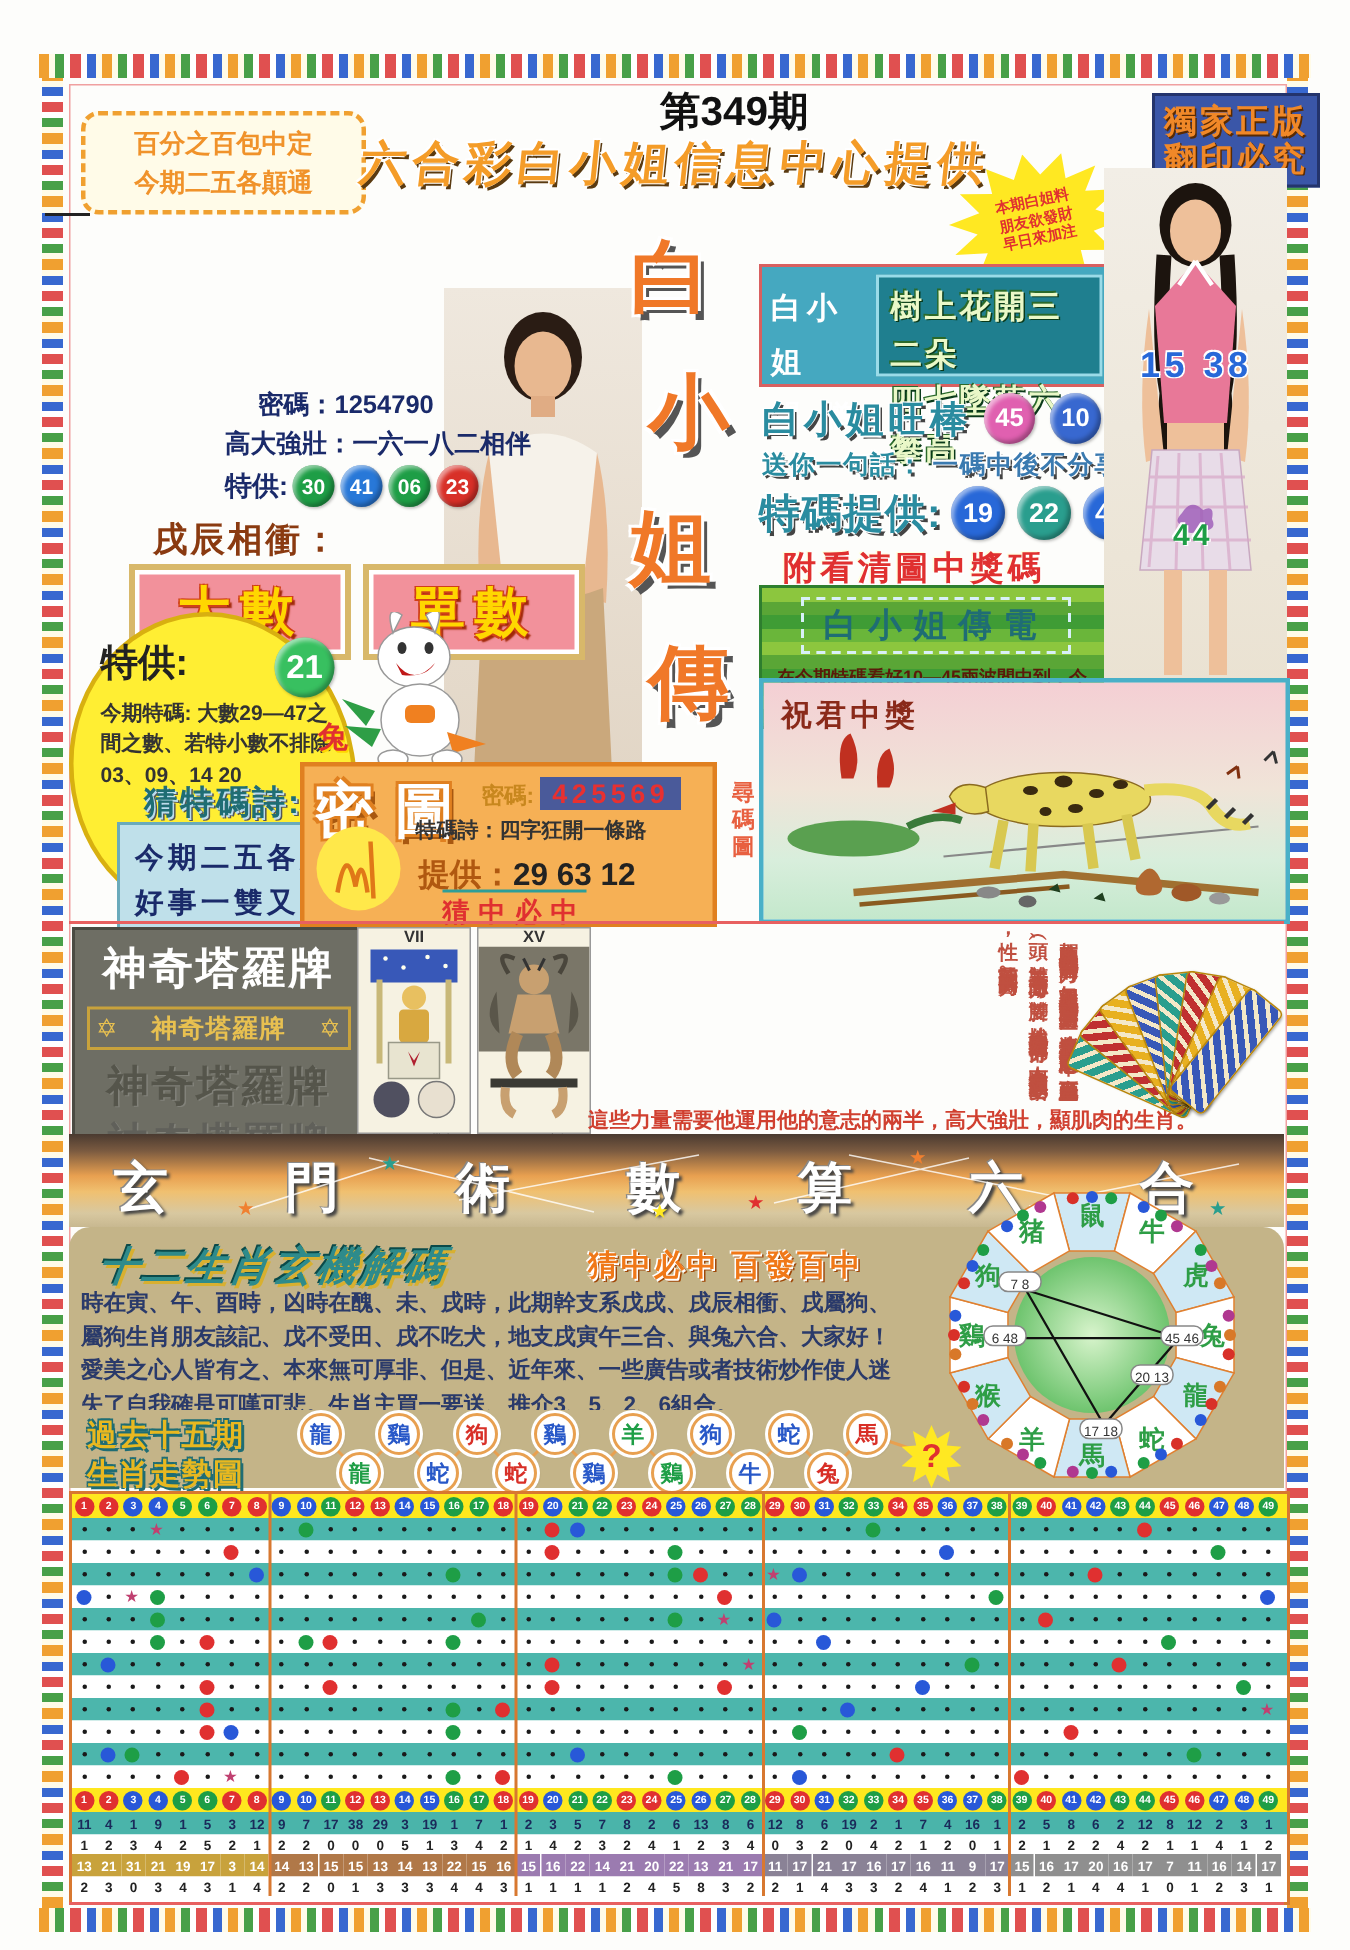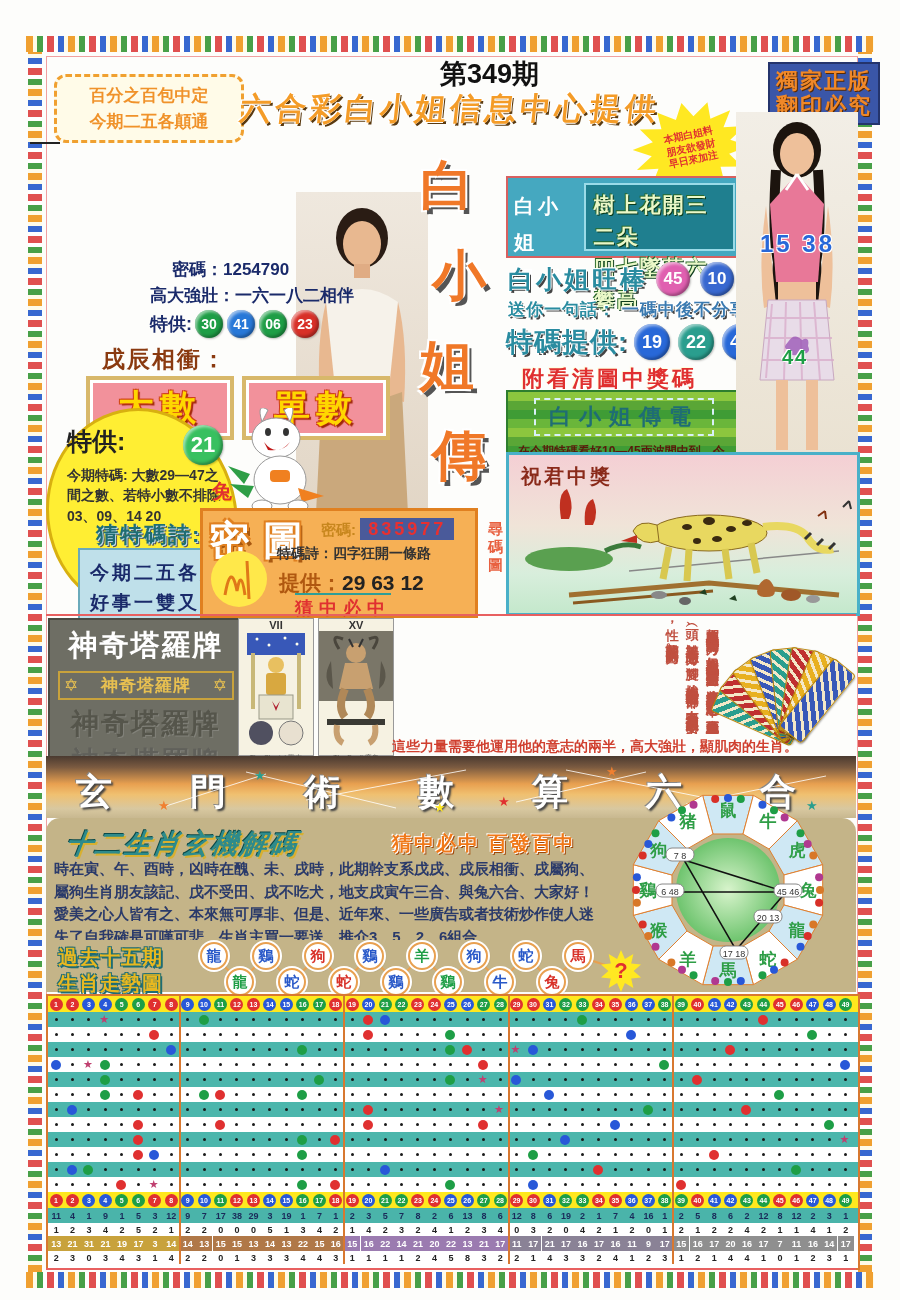--- a/index.html
+++ b/index.html
@@ -197,21 +197,21 @@
 
   <div class="abs mitu" style="left:200px;top:508px;width:272px;height:104px;">
     <div class="abs title" style="left:6px;top:2px;">密圖</div>
     <div class="abs" style="left:8px;top:40px;width:56px;height:56px;border-radius:50%;background:#ffe84a;">
       <svg width="56" height="56">
           <path d="M14 44 Q20 10 26 40 Q30 16 34 44 M36 10 L38 48" stroke="#e07818" stroke-width="3" fill="none"></path>
         </svg>
     </div>
     <div class="abs" style="left:118px;top:8px;font-size:15px;font-weight:bold;color:#c8871e;">
       <span>密碼:</span>
-      <span class="pill">835977</span>
+      <span class="pill">425569</span>
     </div>
     <div class="abs" style="left:74px;top:34px;font-size:14px;font-weight:bold;color:#333;">
       <span>特碼詩：</span><span>四字狂開一條路</span>
     </div>
     <div class="abs" style="left:76px;top:58px;font-size:21px;font-weight:bold;color:#222;">
       <span style="color:#b05810;">提供：</span><span>29  63  12</span>
     </div>
     <div class="abs" style="left:92px;top:82px;color:#e03030;font-weight:bold;font-size:18px;letter-spacing:6px;border-top:2px solid #2e9e98;padding-top:1px;">猜中必中</div>
   </div>
 

